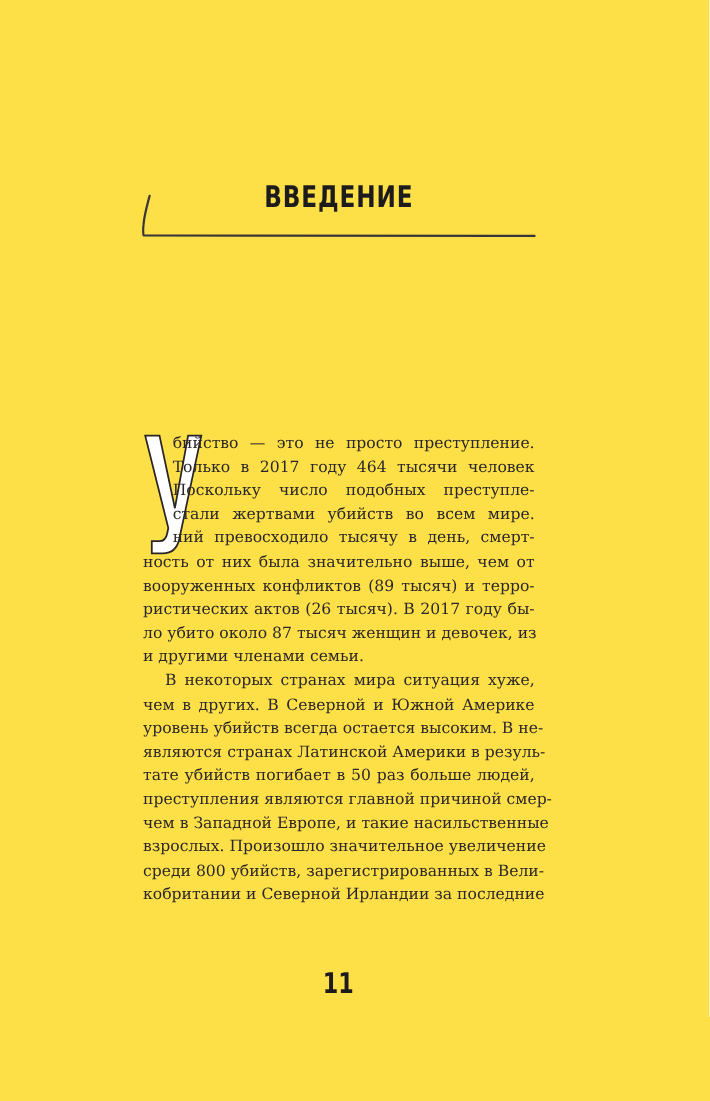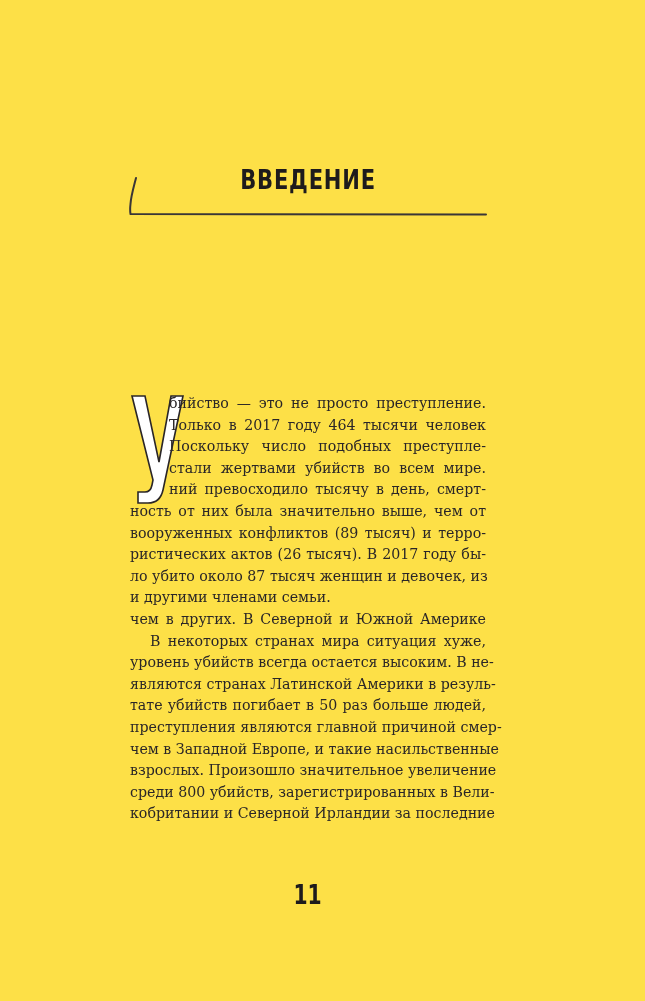--- a/index.html
+++ b/index.html
@@ -60,21 +60,21 @@
     display: block;
     white-space: nowrap;
     text-align: justify;
     text-align-last: justify;
     height: 21.6px;
   }
   .line.ragged {
     text-align-last: left;
   }
   .indent-drop {
-    margin-left: 39px;
+    margin-left: 27px;
   }
   .drop-cap {
     position: absolute;
     left: 130px;
     top: 392px;
     width: 55px;
     height: 114px;
   }
   .page-number {
     position: absolute;
@@ -113,22 +113,22 @@
       <span class="line indent-drop">Поскольку число подобных преступле-</span>
       <span class="line indent-drop">стали жертвами убийств во всем мире.</span>
       <span class="line indent-drop">ний превосходило тысячу в день, смерт-</span>
       <span class="line">ность от них была значительно выше, чем от</span>
       <span class="line">вооруженных конфликтов (89 тысяч) и терро-</span>
       <span class="line">ристических актов (26 тысяч). В 2017 году бы-</span>
       <span class="line">ло убито около 87 тысяч женщин и девочек, из</span>
       <span class="line ragged">и другими членами семьи.</span>
     </div>
     <div>
+      <span class="line" style="padding-left:20px">В некоторых странах мира ситуация хуже,</span>
       <span class="line">чем в других. В Северной и Южной Америке</span>
-      <span class="line" style="padding-left:20px">В некоторых странах мира ситуация хуже,</span>
       <span class="line">уровень убийств всегда остается высоким. В не-</span>
       <span class="line">являются странах Латинской Америки в резуль-</span>
       <span class="line">тате убийств погибает в 50 раз больше людей,</span>
       <span class="line">преступления являются главной причиной смер-</span>
       <span class="line">чем в Западной Европе, и такие насильственные</span>
       <span class="line">взрослых. Произошло значительное увеличение</span>
       <span class="line">среди 800 убийств, зарегистрированных в Вели-</span>
       <span class="line">кобритании и Северной Ирландии за последние</span>
     </div>
   </div>

